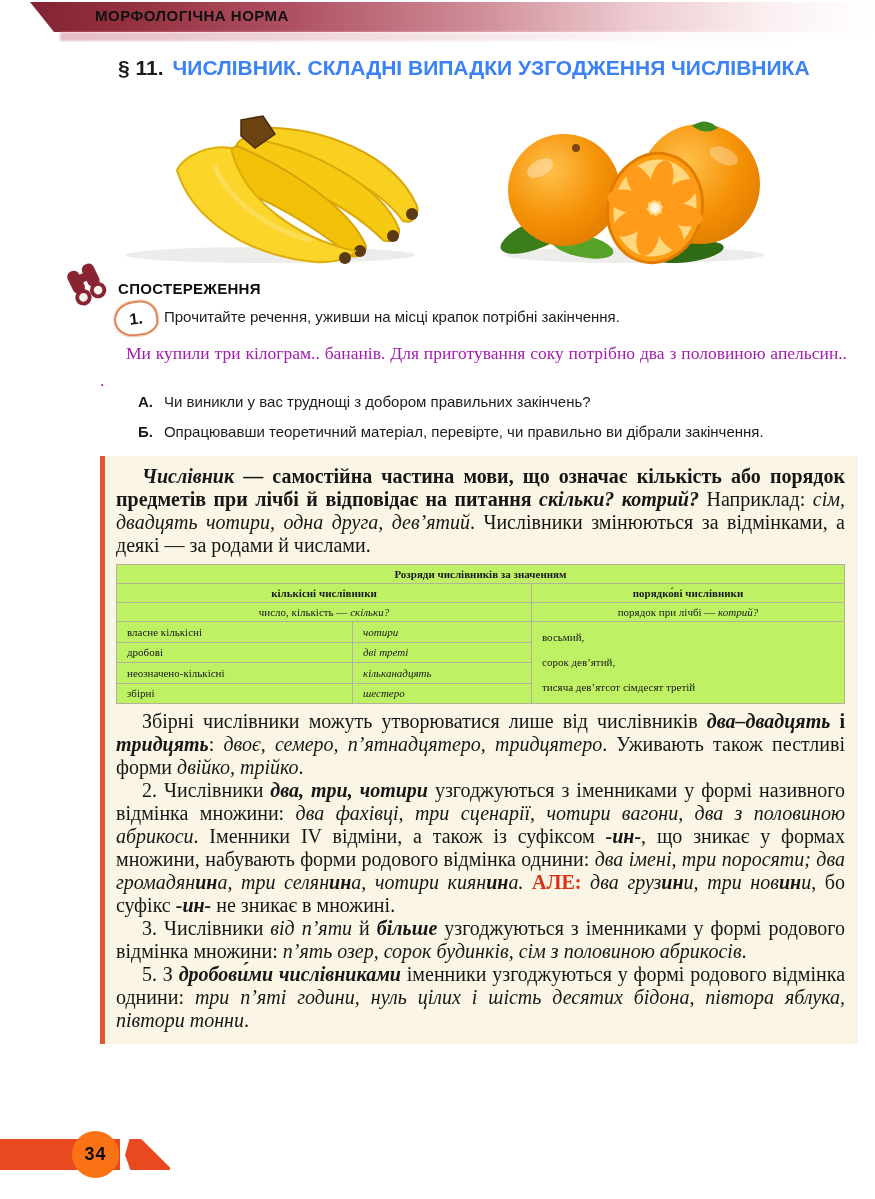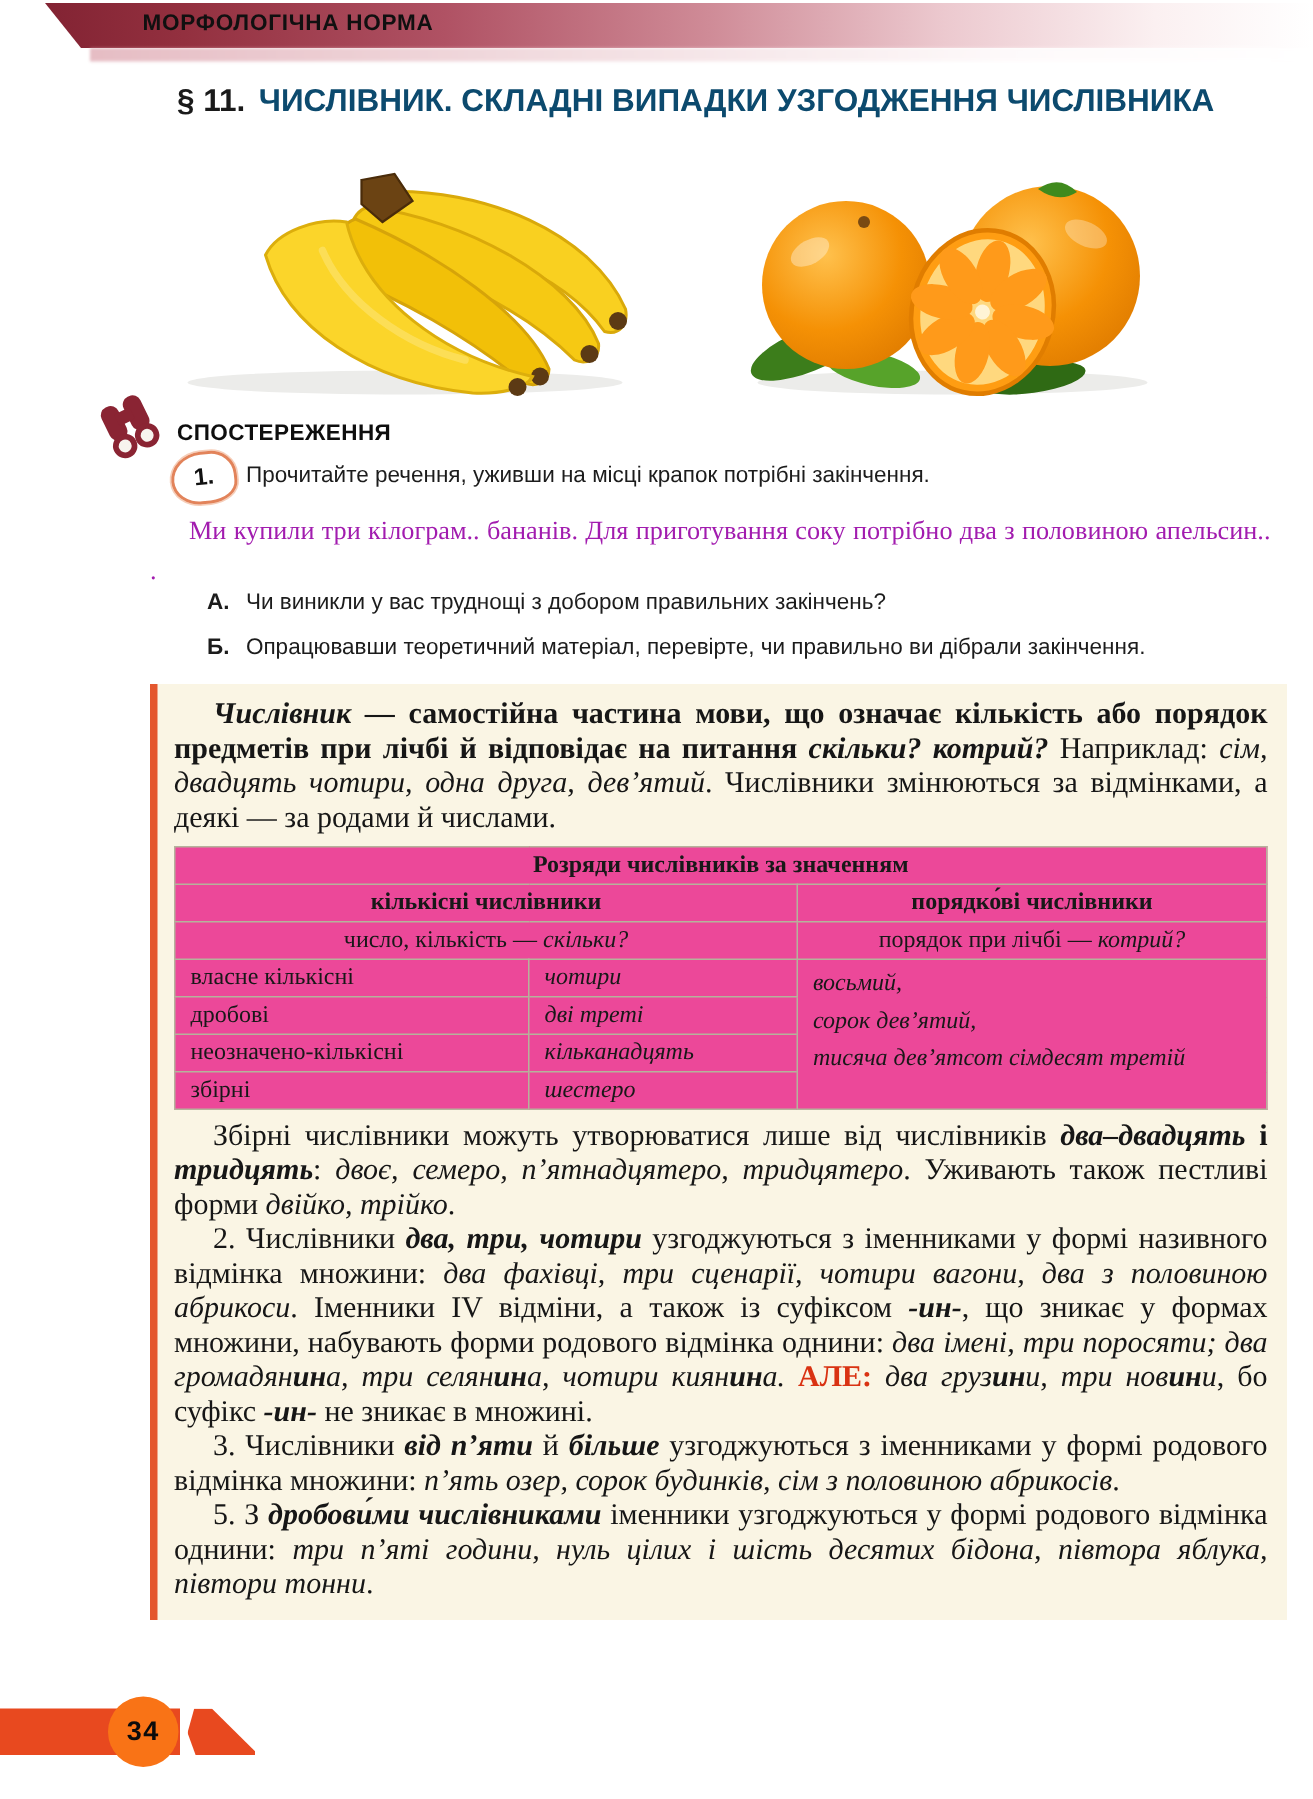--- a/index.html
+++ b/index.html
@@ -22,21 +22,21 @@
     position:absolute;left:95px;top:7px;
     font-family:"Liberation Sans",sans-serif;font-weight:700;font-size:15px;color:#101010;
     letter-spacing:.5px;
   }
   
   .sec-title{
     position:absolute;left:118px;top:52px;width:700px;
     font-family:"Liberation Sans",sans-serif;font-weight:700;font-size:21px;line-height:31px;
   }
   .sec-title .pfx{color:#1a1a1a;margin-right:9px;}
-  .sec-title .txt{color:#0c4a6e;}
+  .sec-title .txt{color:#3b82f6;}
   
   .img-bananas{position:absolute;left:95px;top:112px;width:335px;height:153px;}
   .img-oranges{position:absolute;left:480px;top:112px;width:300px;height:153px;}
   
   .binoc{position:absolute;left:64px;top:262px;width:46px;height:48px;}
   .obs-label{
     position:absolute;left:118px;top:280px;
     font-family:"Liberation Sans",sans-serif;font-weight:700;font-size:15px;color:#0e0e0e;letter-spacing:.3px;
   }
   
@@ -69,29 +69,29 @@
     background:#faf5e4;border-left:5px solid #e4572e;
     padding:9px 13px 12px 11px;
   }
   .theory p{margin:0;font-size:20px;line-height:23px;text-align:justify;text-indent:26px;color:#161616;}
   .theory .center-head{
     margin:1px 0;font-size:16.5px;font-weight:700;text-align:center;text-indent:0;
   }
   
   table.razr{
     width:100%;border-collapse:collapse;margin:7px 0 6px 0;
-    font-size:16px;color:#181818;background:#ec4899;
+    font-size:11px;color:#181818;background:#bef264;
   }
   table.razr td{border:1px solid #b5b29b;padding:3px 10px;}
   td.t-title{font-weight:700;text-align:center;padding:4px 6px;}
   td.t-colhead{font-weight:700;text-align:center;}
   td.t-sub{text-align:center;}
   td.t-type{width:215px;}
   td.t-ex{width:158px;font-style:italic;}
-  td.t-ord{font-style:italic;vertical-align:top;padding-top:4px;line-height:25px;}
+  td.t-ord{vertical-align:top;padding-top:4px;line-height:25px;}
   
   .pgband{position:absolute;left:0;top:1139px;width:120px;height:31px;background:#e8491f;}
   .pgflag{
     position:absolute;left:125px;top:1139px;width:45px;height:31px;background:#e8491f;
     clip-path:polygon(10% 0,36% 0,100% 92%,100% 100%,12% 100%,0 52%);
   }
   .pgnum{
     position:absolute;left:72px;top:1131px;width:47px;height:47px;border-radius:50%;background:#f97316;
     display:flex;align-items:center;justify-content:center;
     font-family:"Liberation Sans",sans-serif;font-weight:700;font-size:18px;color:#0c0c0c;letter-spacing:1px;
@@ -233,21 +233,21 @@
       </tr>
       <tr>
         <td class="t-type">збірні</td>
         <td class="t-ex">шестеро</td>
       </tr>
     </tbody>
       </table>
 
     <p><span>Збірні числівники можуть утворюватися лише від числівників </span><span style="font-weight: 700; font-style: italic;">два–двадцять</span><span style="font-weight: 700;"> і </span><span style="font-weight: 700; font-style: italic;">тридцять</span><span>: </span><span style="font-style: italic;">двоє, семеро, п’ятнадцятеро, тридцятеро</span><span>. Уживають також пестливі форми </span><span style="font-style: italic;">двійко, трійко</span><span>.</span></p>
     <p><span>2. Числівники </span><span style="font-weight: 700; font-style: italic;">два, три, чотири</span><span> узгоджуються з іменниками у формі називного відмінка множини: </span><span style="font-style: italic;">два фахівці, три сценарії, чотири вагони, два з половиною абрикоси</span><span>. Іменники IV відміни, а також із суфіксом </span><span style="font-weight: 700; font-style: italic;">-ин-</span><span>, що зникає у формах множини, набувають форми родового відмінка однини: </span><span style="font-style: italic;">два імені, три поросяти; два громадян</span><span style="font-weight: 700; font-style: italic;">ин</span><span style="font-style: italic;">а, три селян</span><span style="font-weight: 700; font-style: italic;">ин</span><span style="font-style: italic;">а, чотири киян</span><span style="font-weight: 700; font-style: italic;">ин</span><span style="font-style: italic;">а. </span><span style="font-weight: 700; color: rgb(217, 50, 18);">АЛЕ: </span><span style="font-style: italic;">два груз</span><span style="font-weight: 700; font-style: italic;">ин</span><span style="font-style: italic;">и, три нов</span><span style="font-weight: 700; font-style: italic;">ин</span><span style="font-style: italic;">и</span><span>, бо суфікс </span><span style="font-weight: 700; font-style: italic;">-ин-</span><span> не зникає в множині.</span></p>
-    <p><span>3. Числівники </span><span style="font-weight: 700; font-style: italic;">від п’яти</span><span> й </span><span style="font-weight: 700; font-style: italic;">більше</span><span> узгоджуються з іменниками у формі родового відмінка множини: </span><span style="font-style: italic;">п’ять озер, сорок будинків, сім з половиною абрикосів</span><span>.</span></p>
+    <p><span>3. Числівники </span><span style="font-weight: 400; font-style: italic;">від п’яти</span><span> й </span><span style="font-weight: 700; font-style: italic;">більше</span><span> узгоджуються з іменниками у формі родового відмінка множини: </span><span style="font-style: italic;">п’ять озер, сорок будинків, сім з половиною абрикосів</span><span>.</span></p>
     <p><span>5. З </span><span style="font-weight: 700; font-style: italic;">дробови́ми числівниками</span><span> іменники узгоджуються у формі родового відмінка однини: </span><span style="font-style: italic;">три п’яті години, нуль цілих і шість десятих бідона, півтора яблука, півтори тонни</span><span>.</span></p>
   </div>
 
   <div class="pgband"></div>
   <div class="pgflag"></div>
   <div class="pgnum">
     <span>34</span>
   </div>
 
 </div>

